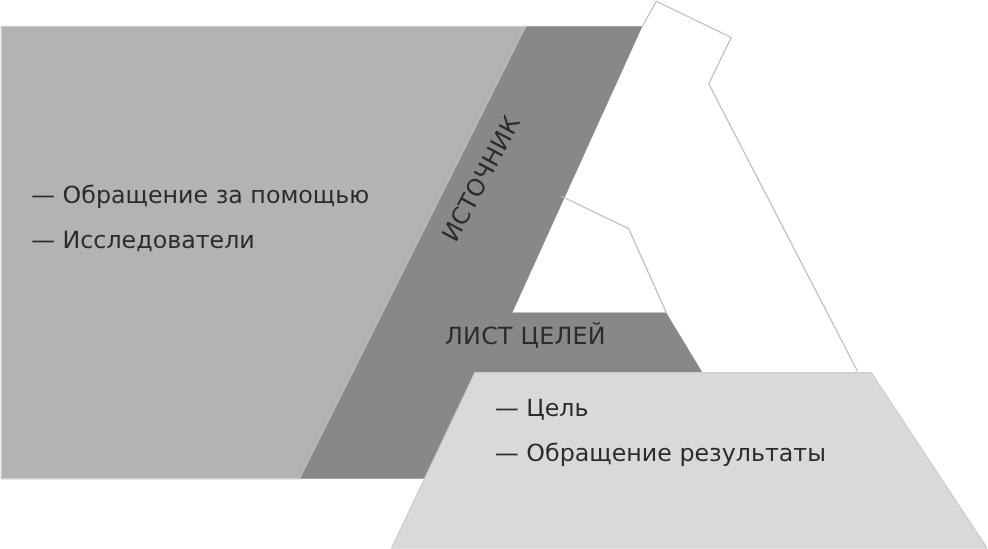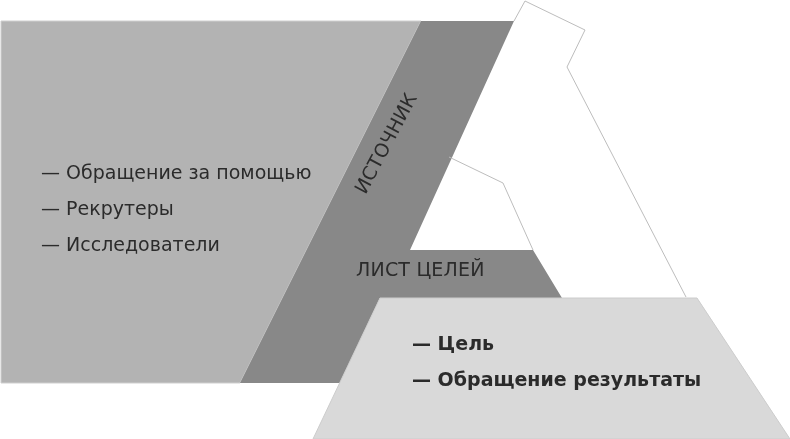--- a/index.html
+++ b/index.html
@@ -1,45 +1,44 @@
 <!DOCTYPE html>
 <html><head>
 <meta charset="utf-8">
 <style>
   html, body { margin:0; padding:0; background:#ffffff; }
   #stage { position:relative; width:790px; height:439px; overflow:hidden; background:#ffffff; font-family:"DejaVu Sans", sans-serif; }
   #shapes { position:absolute; left:0; top:0; width:790px; height:439px; }
-  .list { position:absolute; margin:16px; padding:0; list-style:none; color:#2b2b2b; }
+  .list { position:absolute; margin:0; padding:0; list-style:none; color:#2b2b2b; }
   .list li { font-size:19px; line-height:36px; white-space:nowrap; }
   .label { position:absolute; color:#2b2b2b; font-size:19px; white-space:nowrap; letter-spacing:0.2px; }
   #source-label { left:330px; top:132px; transform:rotate(-62deg); transform-origin:center center; }
   #goals-label { left:356px; top:258px; }
   #left-list { left:25px; top:138px; }
-  #bottom-list { left:396px; top:309px;font-weight:bold; }
+  #bottom-list { left:396px; top:309px; }
 </style>
 </head>
 <body>
 
 <div id="stage">
   <svg id="shapes" viewBox="0 0 790 439" xmlns="http://www.w3.org/2000/svg">
 
     <polygon points="1,21 421,21 240,383 1,383" fill="#b3b3b3" stroke="#cfcfcf" stroke-width="1"></polygon>
 
     <polygon points="421,21 514,21 410,250 533,250 562,298 380,298 340,383 240,383" fill="#888888"></polygon>
 
     <polyline points="514,21 525,1 585,30 567,67 686,297" fill="none" stroke="#bdbdbd" stroke-width="1"></polyline>
 
     <polyline points="449,157 503,183 533,250" fill="none" stroke="#bdbdbd" stroke-width="1"></polyline>
 
     <polygon points="380,298 697,298 790,439 313,439" fill="#d9d9d9" stroke="#cccccc" stroke-width="1"></polygon>
   </svg>
 
   <ul id="left-list" class="list">
     <li>— Обращение за помощью</li>
-    <li>— Рекрутеры</li>
     <li>— Исследователи</li>
   </ul>
 
   <div id="source-label" class="label">ИСТОЧНИК</div>
   <div id="goals-label" class="label">ЛИСТ ЦЕЛЕЙ</div>
 
   <ul id="bottom-list" class="list">
     <li>— Цель</li>
     <li>— Обращение результаты</li>
   </ul>

